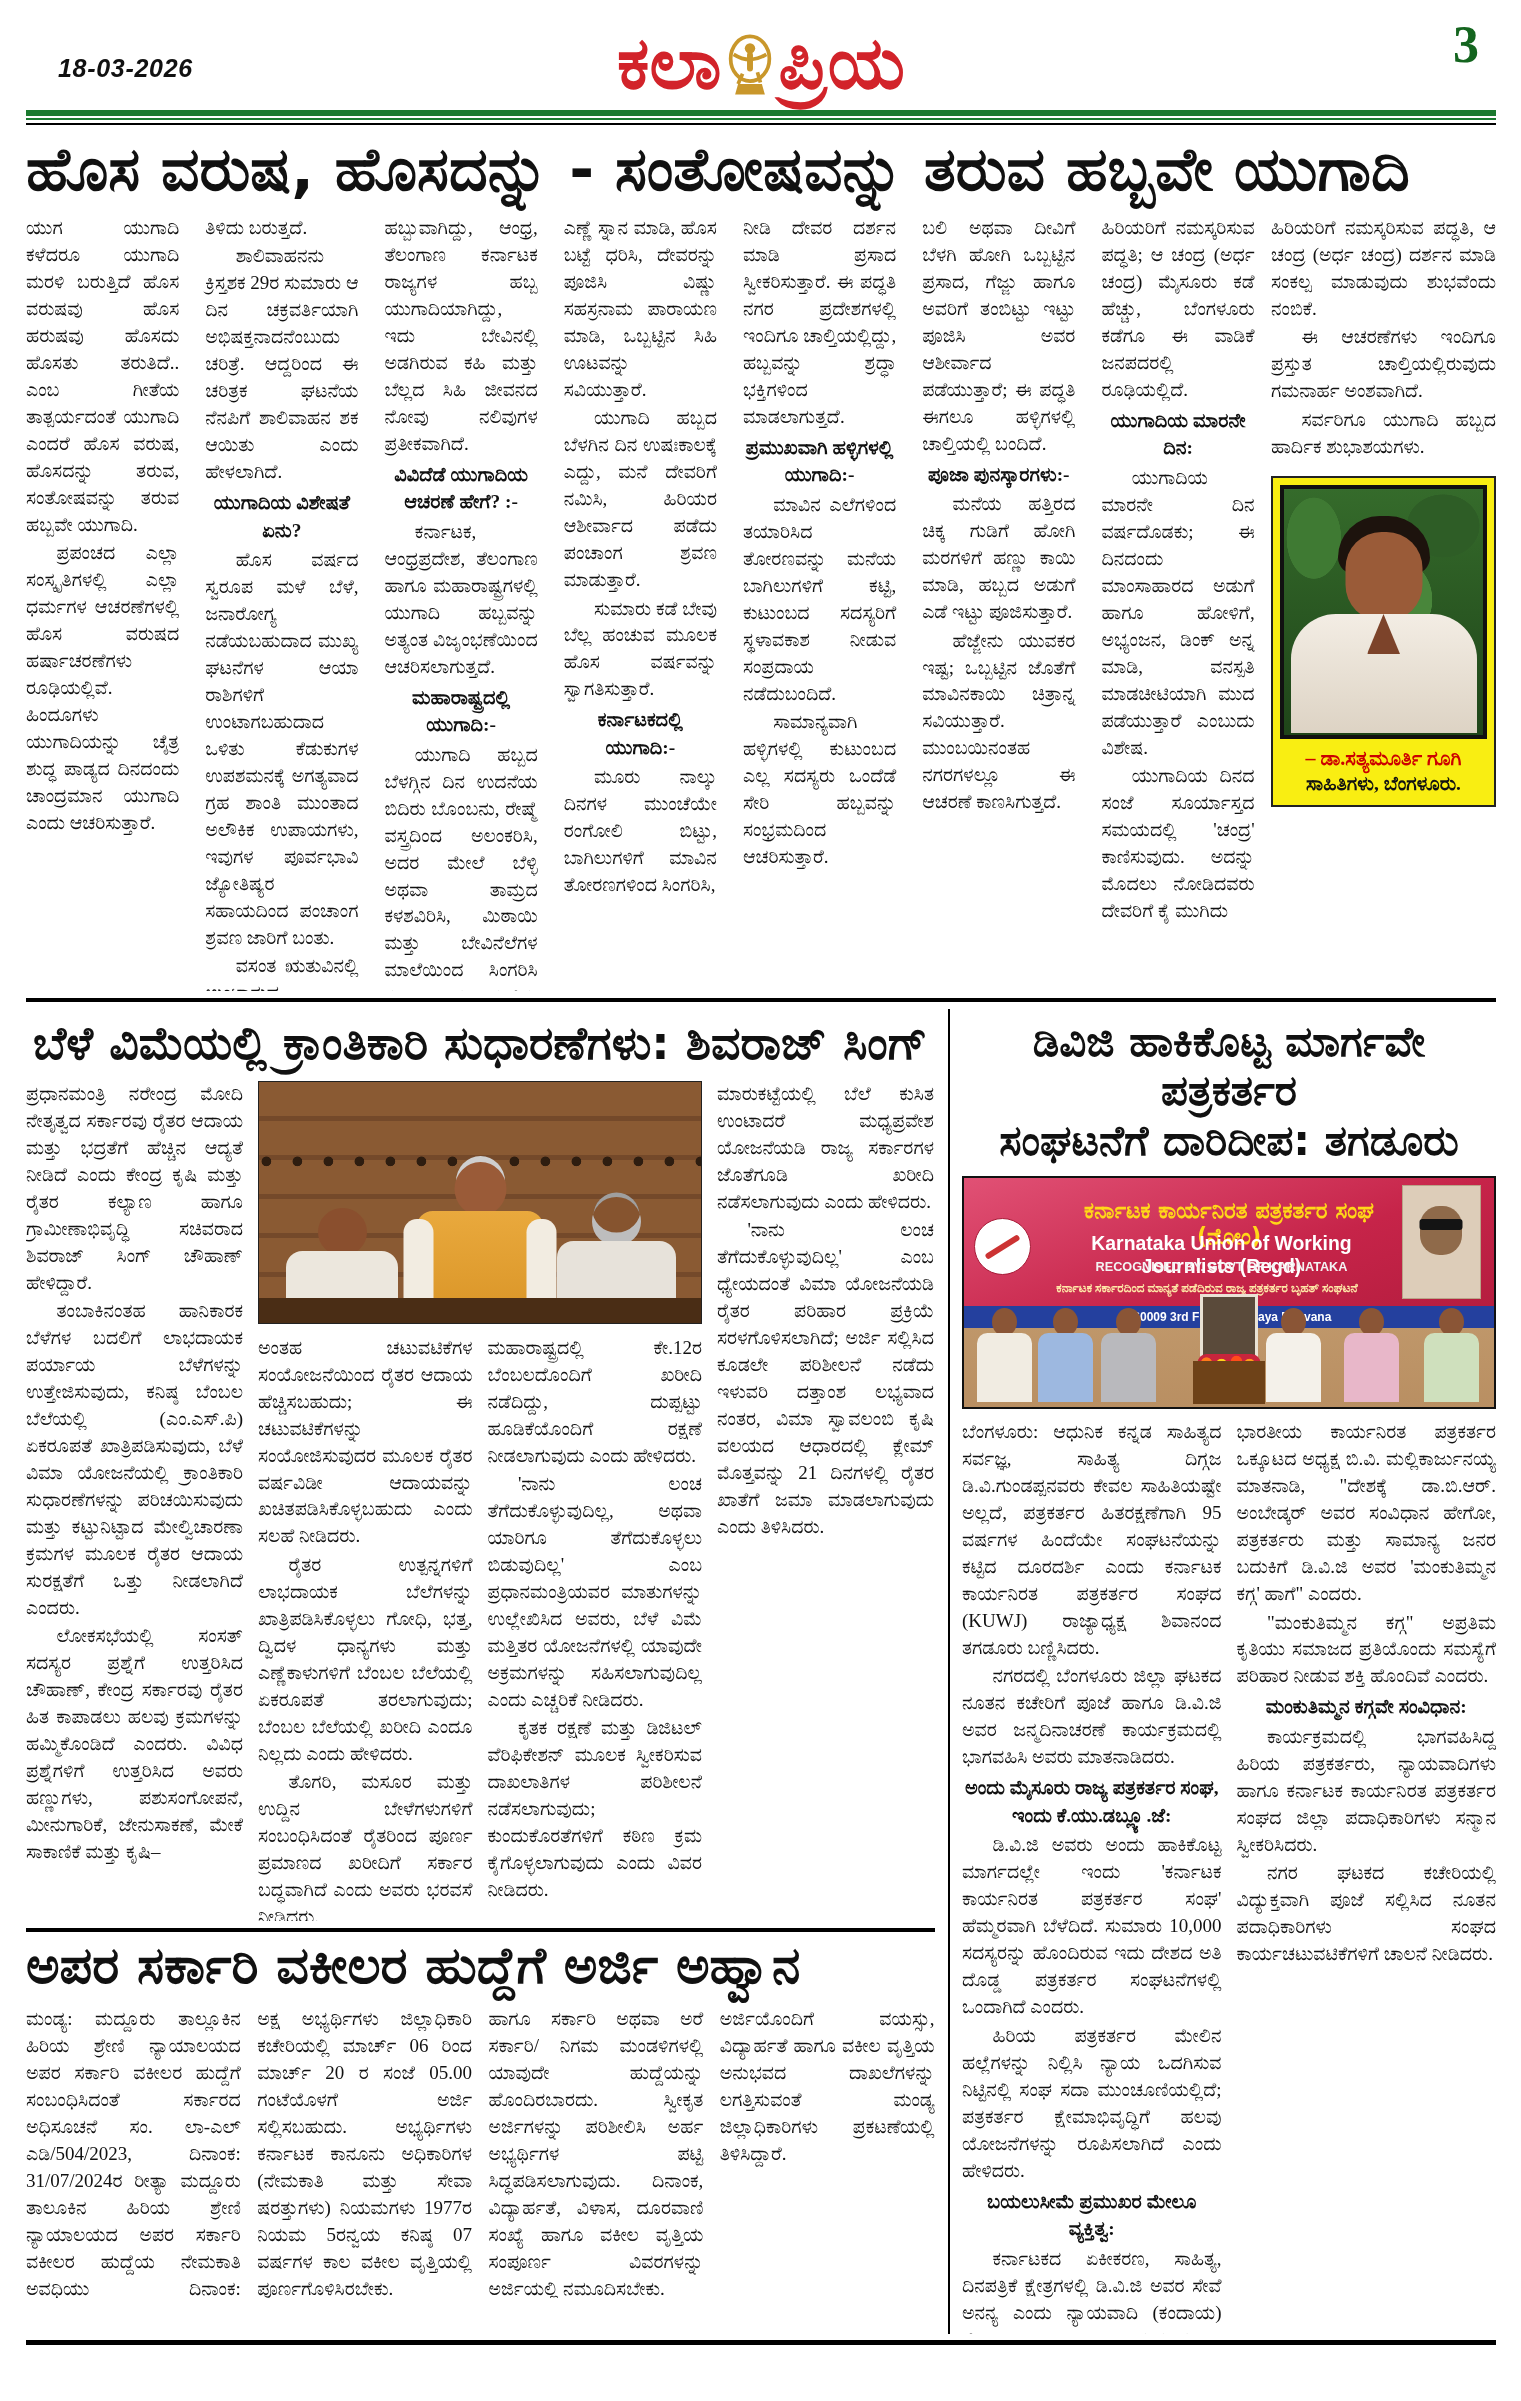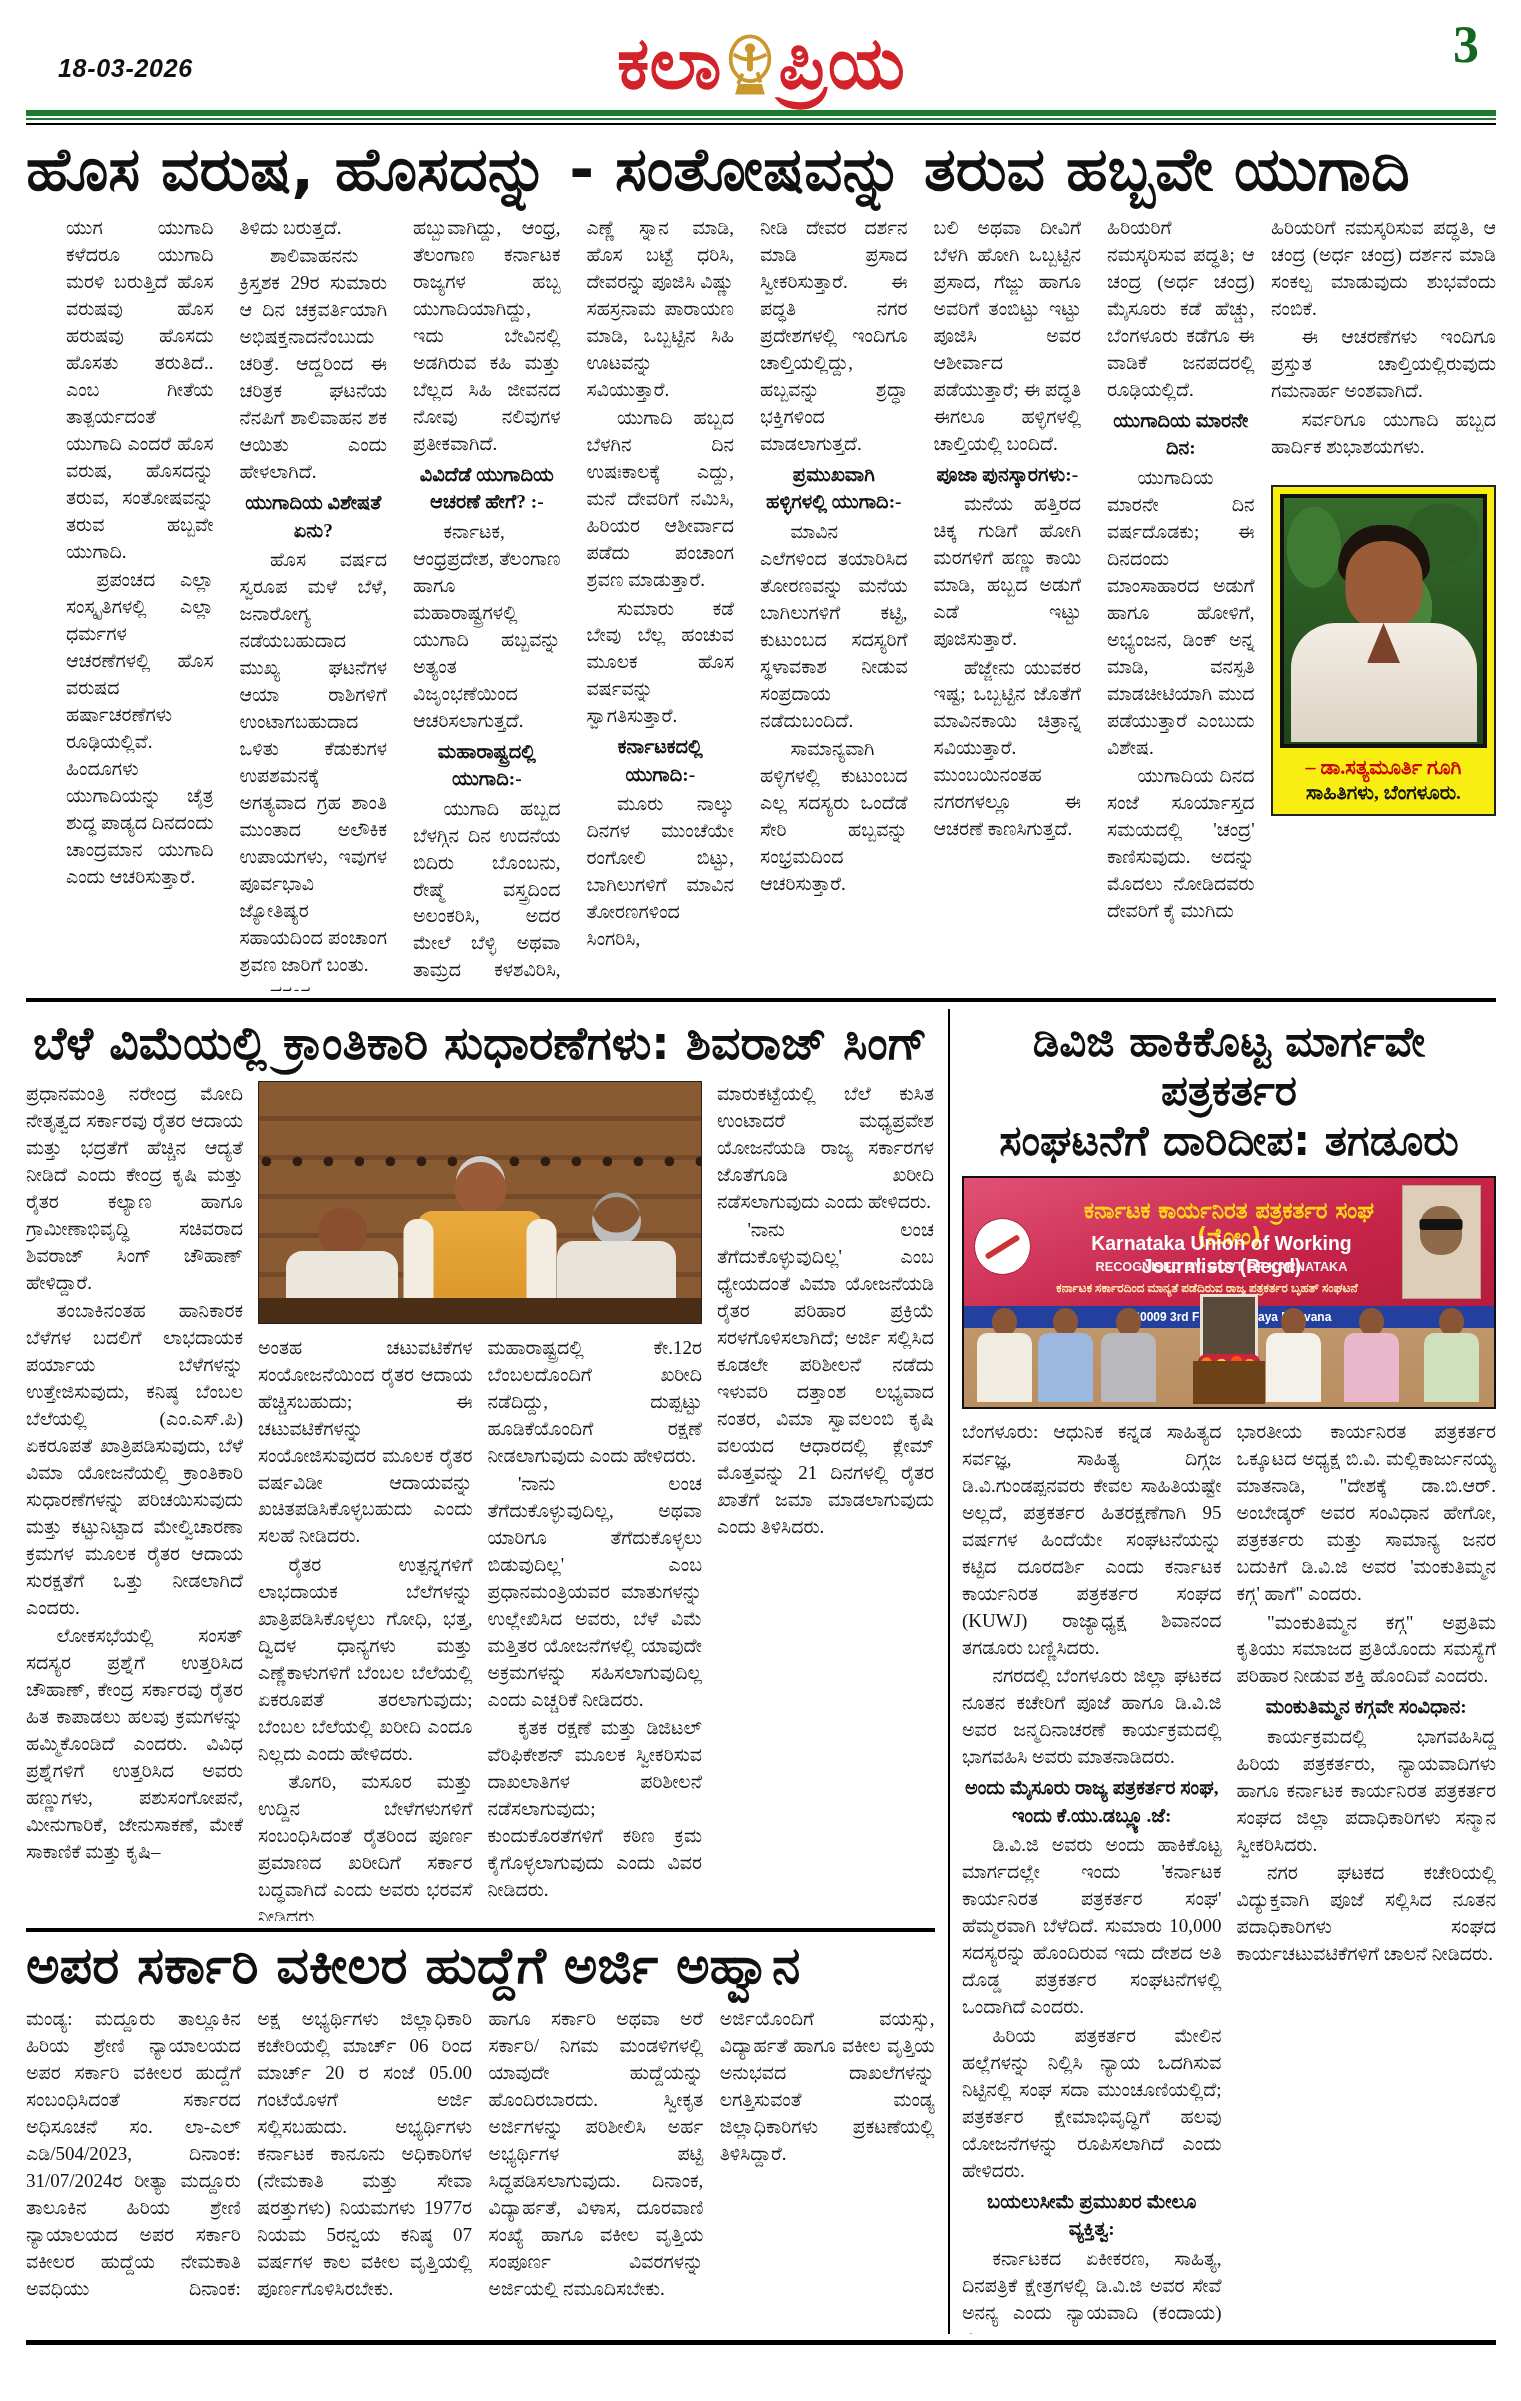--- a/index.html
+++ b/index.html
@@ -25,25 +25,25 @@
   .h4{font-size:51px;line-height:1.05;font-weight:bold;font-family:"DejaVu Sans",sans-serif;margin:7.4px 0 13.4px;}
   .cols{display:flex;gap:16.4px;overflow:hidden;}
   .np-col{flex:1 1 0;min-width:0;}
   .np-p{font-size:19px;line-height:1.42;text-align:justify;text-indent:1.6em;margin:0 0 1.5px;}
   .np-p.ni{text-indent:0;}
   .np-h{font-size:19.4px;line-height:1.42;font-weight:bold;text-align:center;margin:3px 0;}
   .hrule{height:3.7px;background:#000;margin:7.4px 0;}
 
   
   .a1-body{height:776px;}
-  .a1-left{flex:1 1 auto;display:flex;gap:26px;min-width:0;margin-left:40px;}
+  .a1-left{flex:1 1 auto;display:flex;gap:26px;min-width:0;}
   .a1-col8{width:225px;flex:0 0 225px;}
 
   
-  .photo-frame{margin-top:24px;background:#f9ee12;border:2.2px solid #222;padding:7.4px;box-sizing:border-box;width:225px;}
+  .photo-frame{margin-top:15px;background:#f9ee12;border:2.2px solid #222;padding:7.4px;box-sizing:border-box;width:225px;}
   .portrait{position:relative;height:246px;border:4.5px solid #111;overflow:hidden;
     background:
       radial-gradient(45px 67px at 15% 20%,#3f7a33 0 60%,transparent 61%),
       radial-gradient(60px 52px at 80% 15%,#2e5d26 0 60%,transparent 61%),
       radial-gradient(52px 67px at 60% 45%,#49863b 0 55%,transparent 56%),
       radial-gradient(67px 60px at 25% 70%,#224a1c 0 60%,transparent 61%),
       linear-gradient(180deg,#356b2b,#1f4519);}
   .man-hair{position:absolute;left:50%;top:27px;transform:translateX(-50%);width:92px;height:58px;border-radius:45px 45px 18px 18px;background:#1d130d;}
   .man-face{position:absolute;left:50%;top:43px;transform:translateX(-50%);width:77px;height:89px;border-radius:36px;background:#9a5b38;}
   .man-body{position:absolute;left:50%;top:125px;transform:translateX(-50%);width:186px;height:119px;border-radius:45px 45px 0 0;background:linear-gradient(180deg,#f3ede4,#ddd3c4);}

